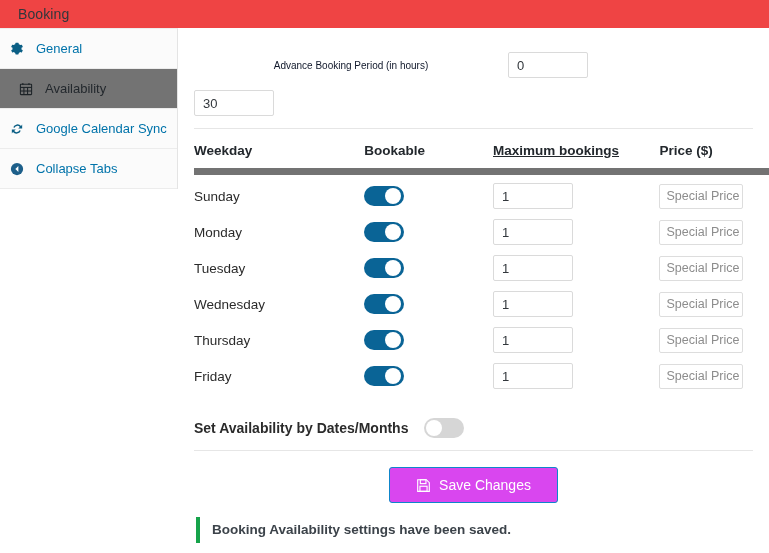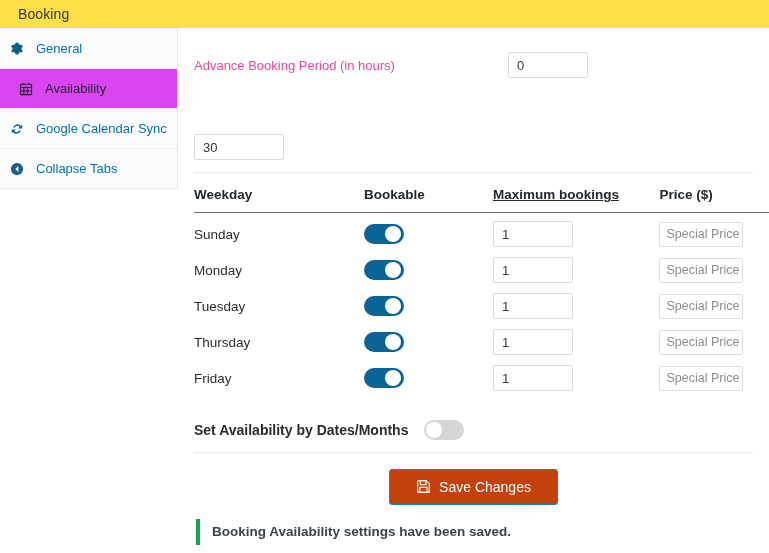--- a/index.html
+++ b/index.html
@@ -19,21 +19,21 @@
     position: relative;
     width: 769px;
     height: 553px;
   }
 
   
   .app-header {
     height: 28px;
     padding: 6px 0 0 18px;
     box-sizing: border-box;
-    background: #fde047;
+    background: #ef4444;
   }
   .app-title {
     font-size: 14px;
     color: #32373c;
     letter-spacing: .1px;
   }
 
   
   .body-split {
     display: flex;
@@ -56,21 +56,21 @@
     padding-left: 10px;
     box-sizing: border-box;
     border-bottom: 1px solid #ececec;
     font-size: 13px;
     color: #0073aa;
     cursor: pointer;
     white-space: nowrap;
     text-align: center;
   }
   .side-item.active {
-    background: #d946ef;
+    background: #737373;
     color: #23282d;
     font-weight: normal;
     padding-left: 19px;
   }
   .side-item .s-ico {
     width: 20px;
     flex: 0 0 20px;
     display: flex;
     align-items: center;
     justify-content: flex-start;
@@ -92,57 +92,58 @@
   }
 
   .field-row {
     display: flex;
     align-items: center;
     margin-bottom: 12px;
   }
   .field-label {
     width: 314px;
     flex: 0 0 314px;
-    font-size: 13px;
-    color: #ec4899;
+    font-size: 10px;
+    color: #0f172a;
+    text-align: center;
   }
   .txt-input {
     width: 80px;
     height: 26px;
     box-sizing: border-box;
     border: 1px solid #dadada;
     border-radius: 2px;
     padding: 2px 8px;
     font-family: "Liberation Sans", sans-serif;
     font-size: 13px;
     color: #32373c;
     background: #ffffff;
     outline: none;
   }
-  .txt-input.wide { width: 90px; margin-top: 44px; }
+  .txt-input.wide { width: 80px; }
 
   .divider {
     height: 1px;
     background: #e6e6e6;
     margin: 12px 16px 0 0;
   }
 
   
   .wtable {
     width: 100%;
     border-collapse: collapse;
     margin-top: 10px;
   }
   .wtable th {
     text-align: left;
     font-size: 13.5px;
     font-weight: bold;
     color: #23282d;
     padding: 4px 0 10px 0;
-    border-bottom: 1px solid #737373;
+    border-bottom: 7px solid #737373;
   }
   .wtable td {
     padding: 5px 0;
     font-size: 13.5px;
     color: #2b2b2b;
     vertical-align: middle;
   }
   .col-day   { width: 172px; }
   .col-book  { width: 130px; }
   .col-max   { width: 168px; text-decoration: underline; }
@@ -203,23 +204,23 @@
   }
 
   
   .save-wrap {
     display: flex;
     justify-content: center;
     padding: 16px 16px 0 0;
   }
   .save-btn {
     display: inline-flex;
-    align-items: flex-start;
+    align-items: flex-end;
     gap: 8px;
-    background: #c2410c;
+    background: #d946ef;
     border: 1px solid #0e86ca;
     border-radius: 3px;
     color: #ffffff;
     font-size: 14px;
     padding: 9px 26px;
     cursor: pointer;
     font-family: "Liberation Sans", sans-serif;
   }
   .save-btn .sv-ico { display: flex; align-items: center; }
 
@@ -338,20 +339,28 @@
               </tr>
               <tr>
                 <td class="col-day">Tuesday</td>
                 <td class="col-book"><span class="toggle"><span class="knob"></span></span></td>
                 <td class="col-max"><input type="text" class="txt-input" value="1" style=""></td>
                 <td class="col-price">
                   <div class="price-box">Special Price</div>
                 </td>
               </tr>
               <tr>
+                <td class="col-day">Wednesday</td>
+                <td class="col-book"><span class="toggle"><span class="knob"></span></span></td>
+                <td class="col-max"><input type="text" class="txt-input" value="1" style=""></td>
+                <td class="col-price">
+                  <div class="price-box">Special Price</div>
+                </td>
+              </tr>
+              <tr>
                 <td class="col-day">Thursday</td>
                 <td class="col-book"><span class="toggle"><span class="knob"></span></span></td>
                 <td class="col-max"><input type="text" class="txt-input" value="1" style=""></td>
                 <td class="col-price">
                   <div class="price-box">Special Price</div>
                 </td>
               </tr>
               <tr>
                 <td class="col-day">Friday</td>
                 <td class="col-book"><span class="toggle"><span class="knob"></span></span></td>

